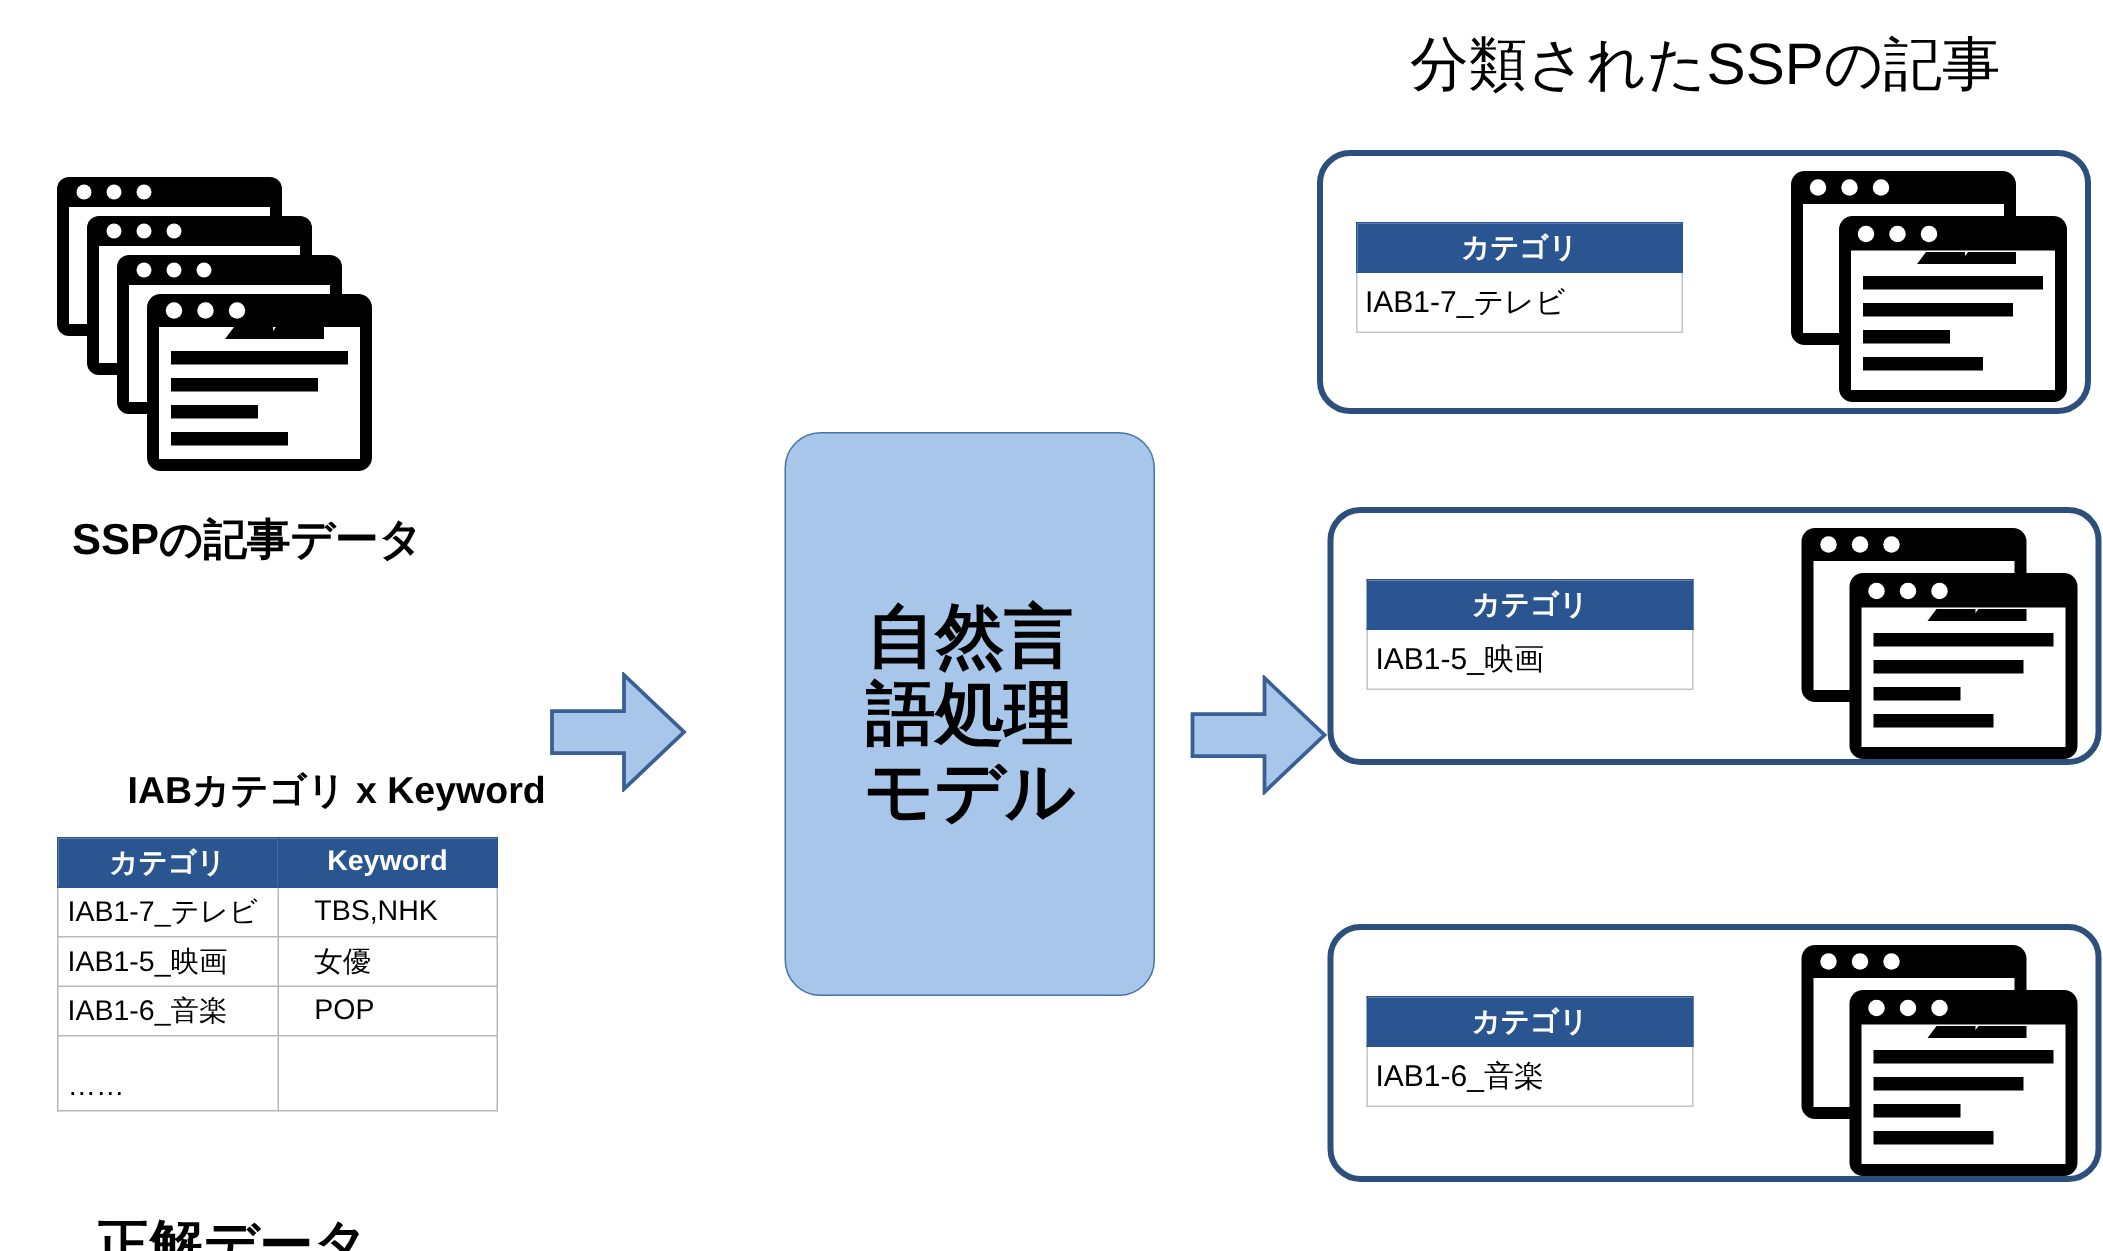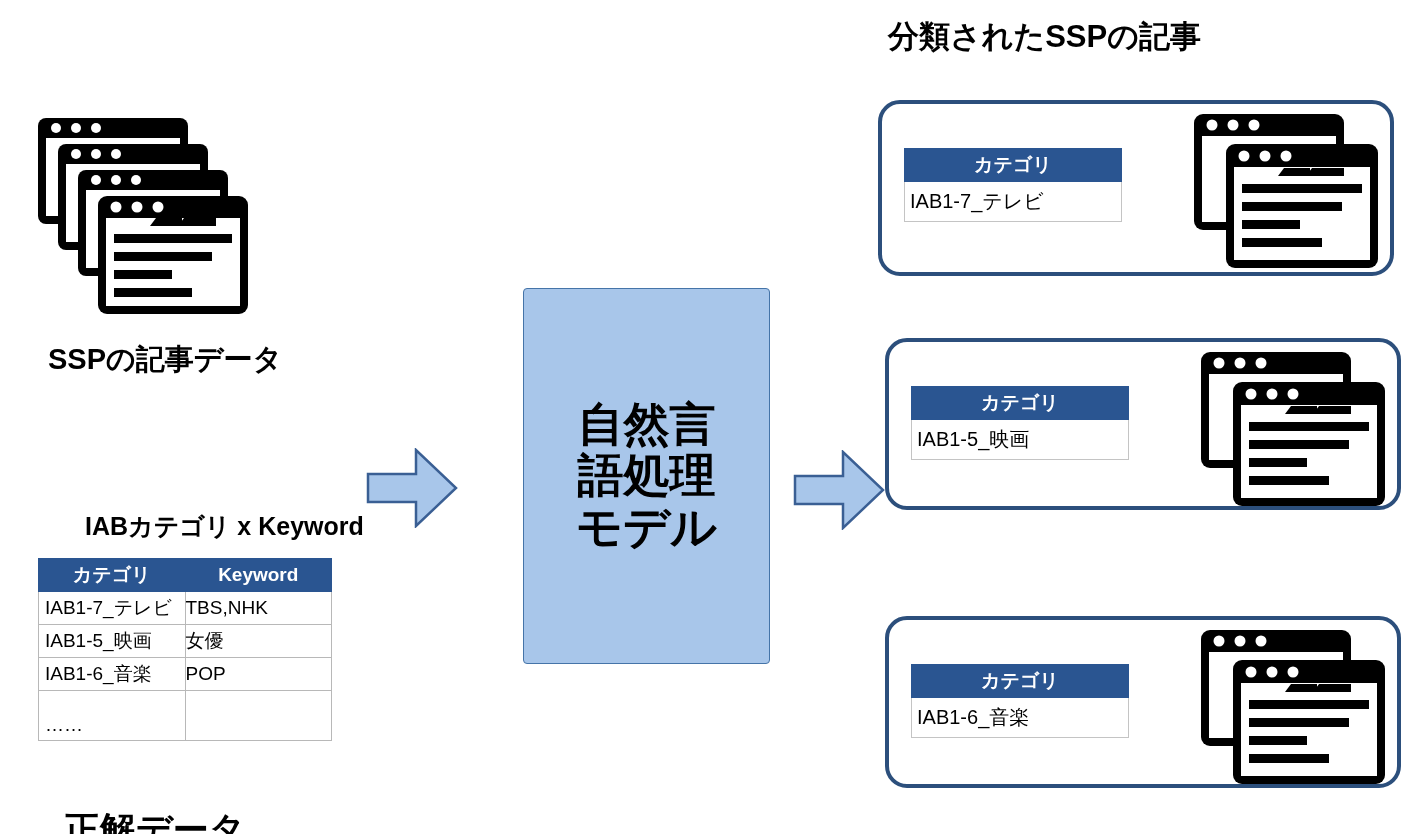--- a/index.html
+++ b/index.html
@@ -13,22 +13,22 @@
     height: 834px;
     position: relative;
     overflow: hidden;
     font-family: "Liberation Sans", "DejaVu Sans", sans-serif;
     color: #000000;
   }
   .abs { position: absolute; }
 
   
   .heading-right {
-    left: 888px; top: 16px; width: 400px;
-    font-size: 31px; font-weight: bold; letter-spacing: 0px;
+    left: 940px; top: 16px; width: 400px;
+    font-size: 39px; font-weight: normal; letter-spacing: 0px;
     white-space: nowrap;
   }
   .label-ssp {
     left: 48px; top: 340px; width: 340px;
     font-size: 29px; font-weight: bold; white-space: nowrap;
   }
   .label-iab {
     left: 38px; top: 510px; width: 340px;
     font-size: 25px; font-weight: bold; white-space: nowrap; margin-left: 47px;
   }
@@ -60,35 +60,35 @@
   }
   .gt-table thead th {
     background: #2a5591;
     color: #ffffff;
     font-weight: bold;
     text-align: center;
     height: 29px;
     border-color: #2a5591;
   }
   .gt-table td.col-cat { width: 147px; text-align: left; }
-  .gt-table td.col-kw  { width: 147px; text-align: left; padding-left: 0; }
+  .gt-table td.col-kw  { width: 147px; text-align: left; padding-left: 24px; }
   .gt-table tr.ellipsis-row td { height: 50px; vertical-align: bottom; padding-bottom: 4px; }
 
   
   .arrow { width: 92px; height: 80px; }
   .arrow-left  { left: 366px; top: 448px; }
   .arrow-right { left: 793px; top: 450px; }
 
   
   .model-box {
     left: 523px; top: 288px;
     width: 247px; height: 376px;
     background: #a8c6ea;
     border: 1.5px solid #4574a8;
-    border-radius: 4px;
+    border-radius: 24px;
     box-sizing: border-box;
     display: flex;
     align-items: center;
     justify-content: center;
   }
   .model-box-text {
     font-size: 46px;
     font-weight: bold;
     line-height: 1.12;
     text-align: center;

